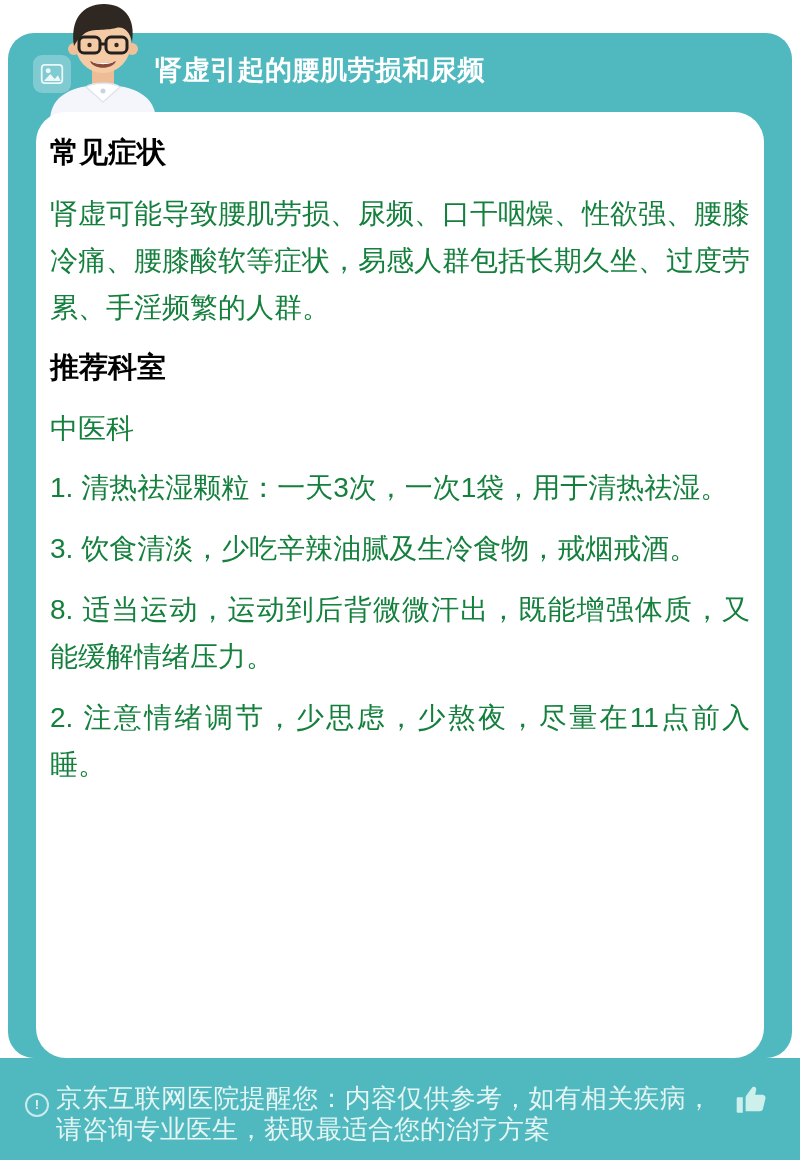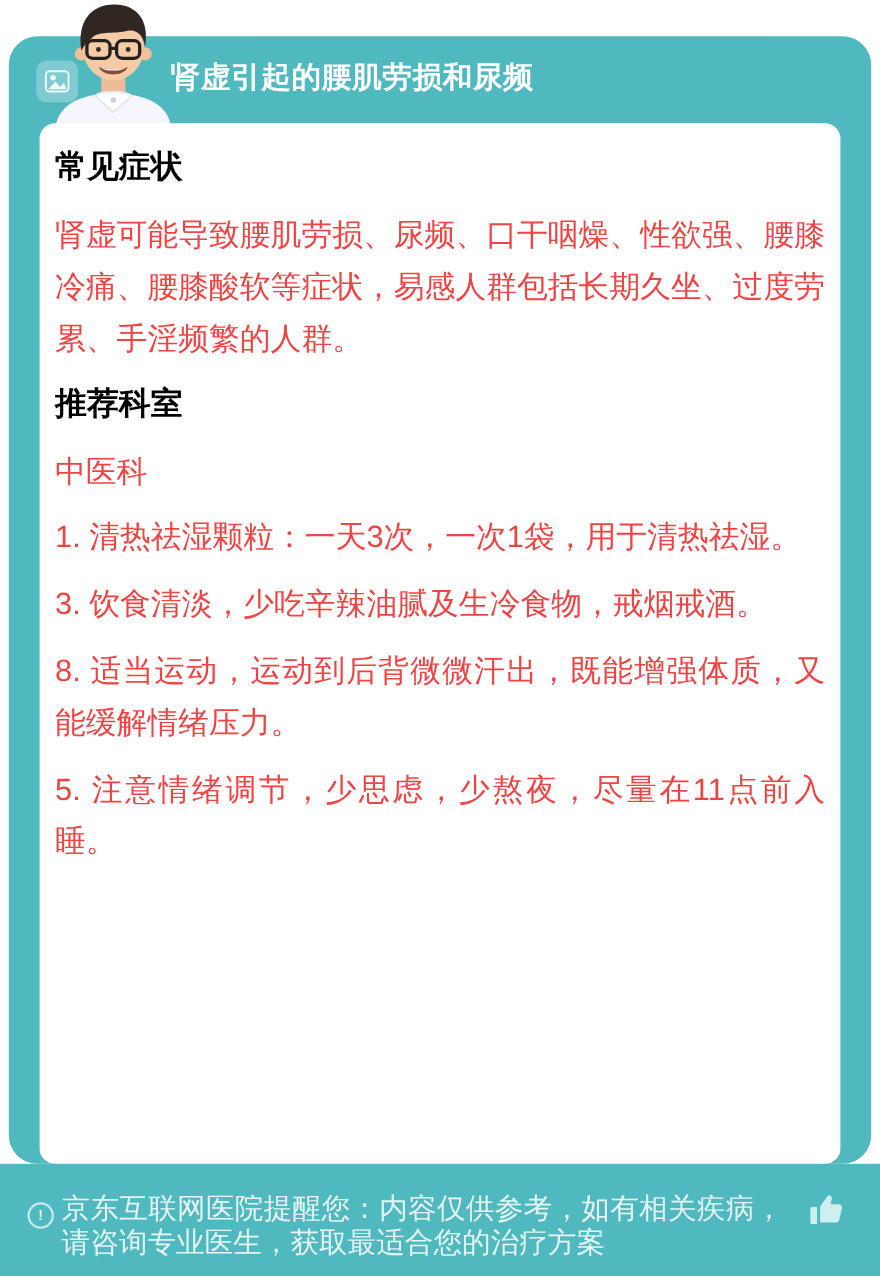--- a/index.html
+++ b/index.html
@@ -28,30 +28,30 @@
     position:absolute; left:46px; top:2px; width:114px; height:119px;
   }
   .page-title {
     position:absolute; left:155px; top:52px;
     font-size:27px; font-weight:bold; color:#ffffff; letter-spacing:0.5px;
     white-space:nowrap;
   }
   
   .card {
     position:absolute; left:36px; top:112px; width:728px; height:946px;
-    background:#ffffff; border-radius:14px;
+    background:#ffffff; border-radius:30px;
     box-sizing:border-box; padding:22px 14px;
   }
   .h2 {
     font-size:29px; line-height:36px; font-weight:bold; color:#000000;
     margin:18px 0 20px;
   }
   .h2.first { margin-top:0; }
   .p {
-    font-size:28px; line-height:47px; color:#ef4444;
+    font-size:28px; line-height:47px; color:#15803d;
     margin:0 0 12px; text-align:justify;
   }
   .p.list-item { margin-bottom:14px; }
   
   .info-icon {
     position:absolute; left:25px; top:1093px; width:20px; height:20px;
     border:2px solid rgba(255,255,255,0.7); border-radius:50%;
     color:rgba(255,255,255,0.85); font-size:13px; font-weight:bold;
     text-align:center; line-height:20px;
   }
@@ -100,20 +100,20 @@
 <div class="card">
   <div class="h2 first">常见症状</div>
   <p class="p">肾虚可能导致腰肌劳损、尿频、口干咽燥、性欲强、腰膝冷痛、腰膝酸软等症状，易感人群包括长期久坐、过度劳累、手淫频繁的人群。</p>
 
   <div class="h2">推荐科室</div>
   <p class="p">中医科</p>
 
   <p class="p list-item">1. 清热祛湿颗粒：一天3次，一次1袋，用于清热祛湿。</p>
   <p class="p list-item">3. 饮食清淡，少吃辛辣油腻及生冷食物，戒烟戒酒。</p>
   <p class="p list-item">8. 适当运动，运动到后背微微汗出，既能增强体质，又能缓解情绪压力。</p>
-  <p class="p list-item">5. 注意情绪调节，少思虑，少熬夜，尽量在11点前入睡。</p>
+  <p class="p list-item">2. 注意情绪调节，少思虑，少熬夜，尽量在11点前入睡。</p>
 </div>
 
 <div class="info-icon">!</div>
 <div class="disclaimer">京东互联网医院提醒您：内容仅供参考，如有相关疾病，请咨询专业医生，获取最适合您的治疗方案</div>
 <svg class="thumb-icon" viewBox="0 0 24 24">
   <path fill="#cdf0ed" d="M2.8 10h3.4v11H2.8c-.5 0-.9-.4-.9-.9v-9.2c0-.5.4-.9.9-.9zm5.4 11V10.3c0-.5.2-1 .5-1.4l4.1-5.7c.3-.5.9-.7 1.5-.6 1 .2 1.6 1.2 1.4 2.2l-.8 3.5h5.2c1.4 0 2.4 1.3 2.1 2.6l-1.8 7.5c-.2 1-1.1 1.6-2.1 1.6H8.2z"></path>
 </svg>
 
 </body></html>

